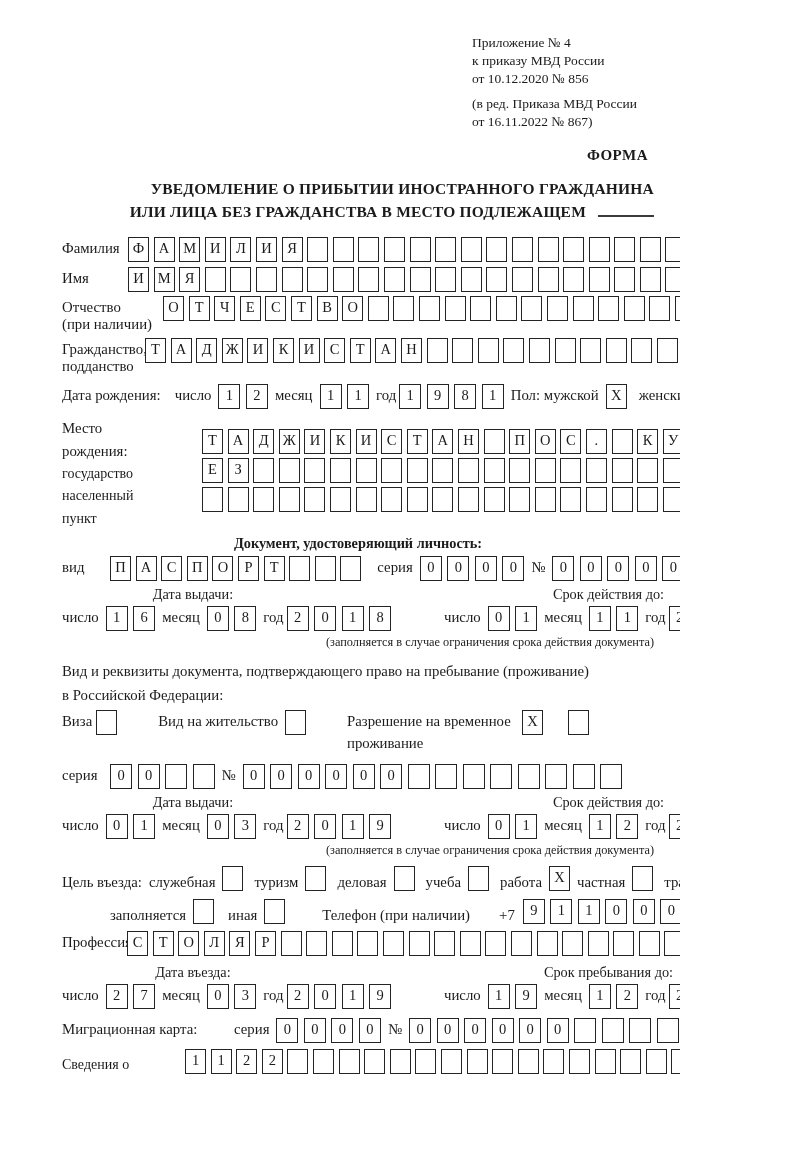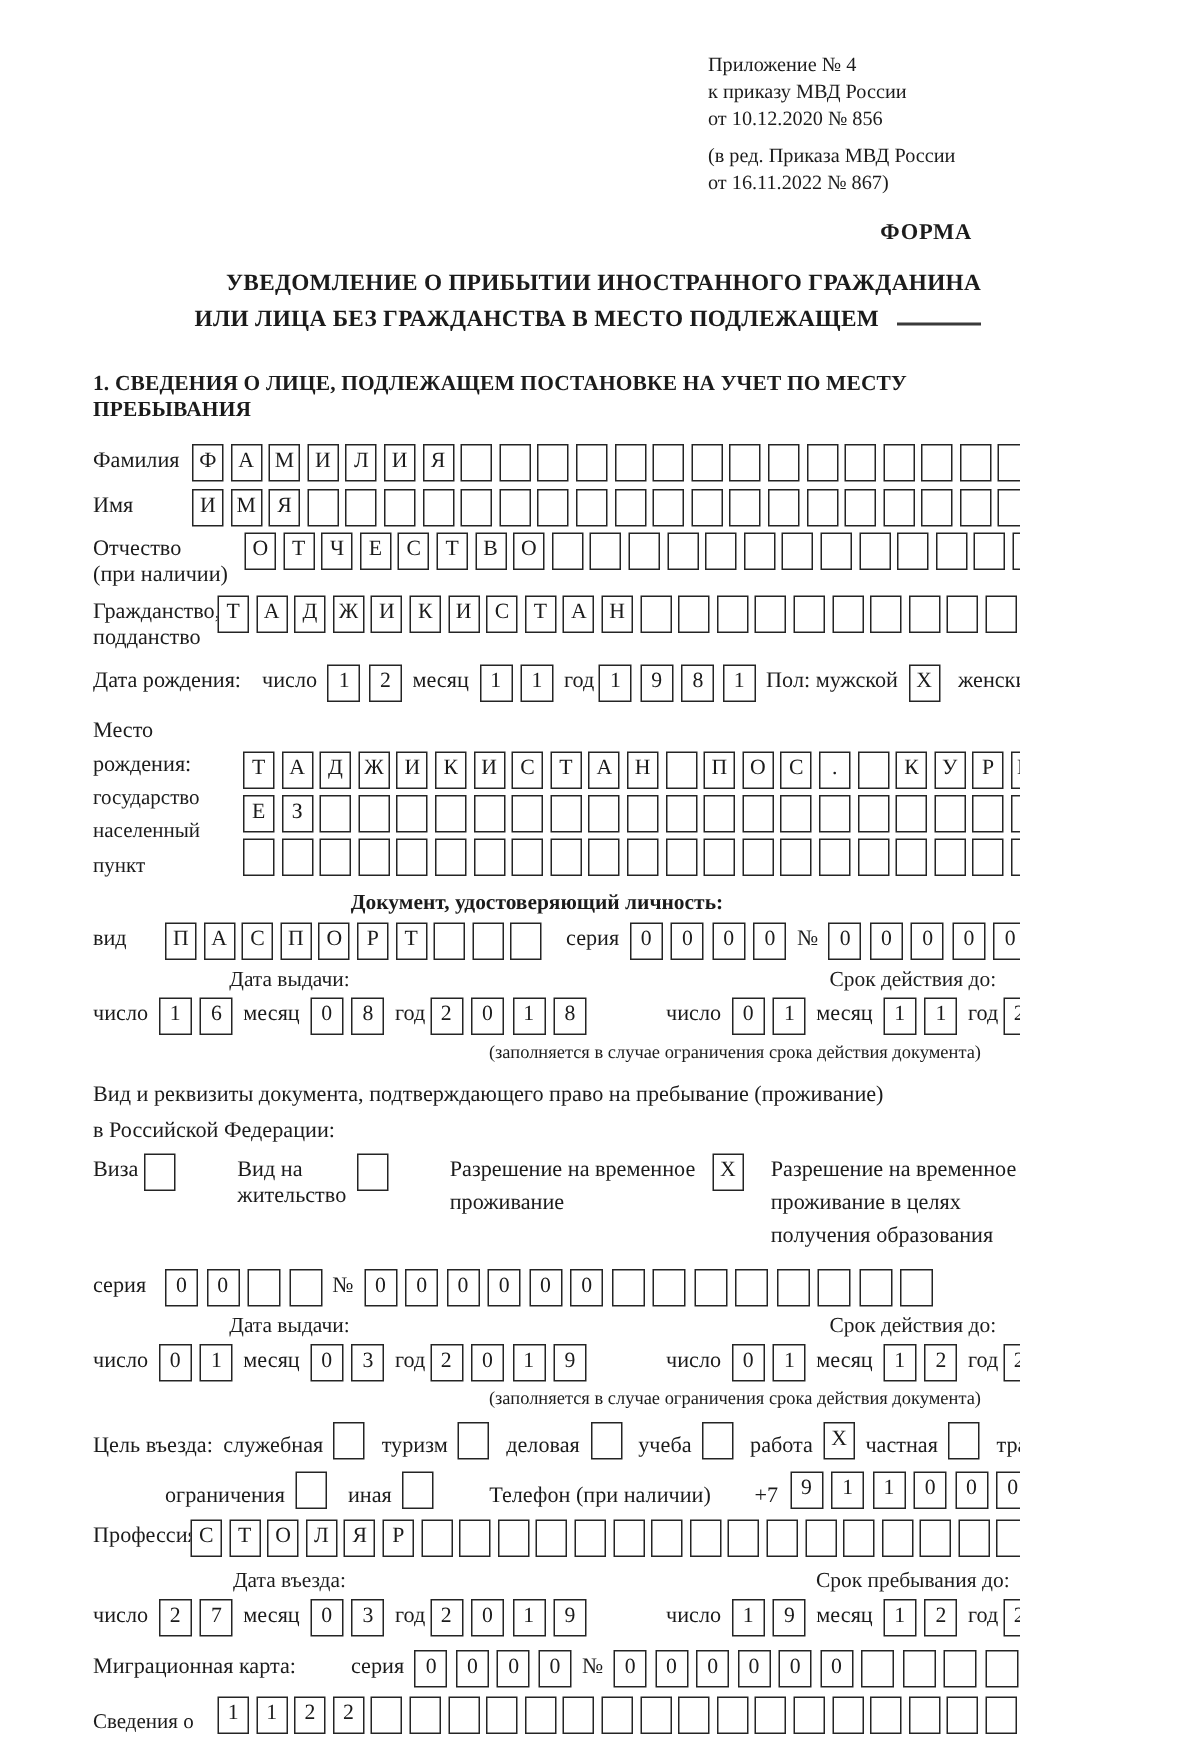--- a/index.html
+++ b/index.html
@@ -29,21 +29,21 @@
   .cells{display:inline-flex;gap:4.6px;flex-wrap:nowrap;}
   .cell{box-sizing:border-box;flex-shrink:0;width:21px;height:25px;border:1.6px solid #242424;
         font-size:14.5px;line-height:21px;text-align:center;background:#fff;}
   .cells.dt{gap:5.5px;}
   .cells.dt .cell{width:22px;}
 
   .inlbl{font-size:14.8px;margin:3px 7px 0 7px;white-space:nowrap;}
   .inlbl.first{margin-left:0;}
 
   
-  .twocol{display:flex;align-items:flex-end;margin-top:6px;}
+  .twocol{display:flex;align-items:center;margin-top:6px;gap:40px;}
   .twocol .labels{flex-shrink:0;font-size:14px;line-height:1.58;padding-top:2px;}
   .lab-birth{width:100px;}
   .lab-reps{width:83px;font-size:13.5px;}
   .cellstack .cells{margin-bottom:4px;}
 
   .center-bold{text-align:center;font-weight:bold;font-size:14.3px;margin-top:5px;}
 
   
   .dates{display:flex;margin-top:5px;}
   .dcol-l{width:382px;flex-shrink:0;}
@@ -84,21 +84,20 @@
     <div class="edition">(в ред. Приказа МВД России</div>
     <div>от 16.11.2022 № 867)</div>
   </div>
   <div class="forma">ФОРМА</div>
 
   <div class="title">
     <div>УВЕДОМЛЕНИЕ О ПРИБЫТИИ ИНОСТРАННОГО ГРАЖДАНИНА</div>
     <div><span>ИЛИ ЛИЦА БЕЗ ГРАЖДАНСТВА В МЕСТО ПОДЛЕЖАЩЕМ</span><span class="blank-line"></span></div>
   </div>
 
-  <div class="sec">1. СВЕДЕНИЯ О ЛИЦЕ, ПОДЛЕЖАЩЕМ ПОСТАНОВКЕ НА УЧЕТ ПО МЕСТУ ПРЕБЫВАНИЯ</div>
 
   <div class="frow" style="margin-top:14px;">
     <span class="flabel lw-surname">Фамилия</span>
     <span class="cells">
         <span class="cell">Ф</span>
         <span class="cell">А</span>
         <span class="cell">М</span>
         <span class="cell">И</span>
         <span class="cell">Л</span>
         <span class="cell">И</span>
@@ -435,21 +434,20 @@
           <span class="cell"></span>
         </span>
     </div>
     <div class="opt opt-multi ml28">
       <span class="olabel w165">Разрешение на временное проживание</span>
       <span class="cells">
           <span class="cell">X</span>
         </span>
     </div>
     <div class="opt opt-multi ml18">
-      <span class="olabel w172">Разрешение на временное проживание в целях получения образования</span>
       <span class="cells">
           <span class="cell"></span>
         </span>
     </div>
   </div>
 
   <div class="frow" style="margin-top:10px;">
     <span class="flabel" style="width:48px;">серия</span>
     <span class="cells dt">
         <span class="cell">0</span>
@@ -550,21 +548,21 @@
     <span class="cells">
         <span class="cell"></span>
       </span>
     <span class="plabel">транзит</span>
     <span class="cells">
         <span class="cell"></span>
       </span>
   </div>
 
   <div class="purp indent48">
-    <span class="plabel">ограничения</span>
+    <span class="plabel">заполняется</span>
     <span class="cells" style="margin-right:14px;">
         <span class="cell"></span>
       </span>
     <span class="plabel">иная</span>
     <span class="cells">
         <span class="cell"></span>
       </span>
     <span class="plabel" style="margin-left:26px;">Телефон (при наличии)</span>
     <span class="phone-pre">+7</span>
     <span class="cells dt">

